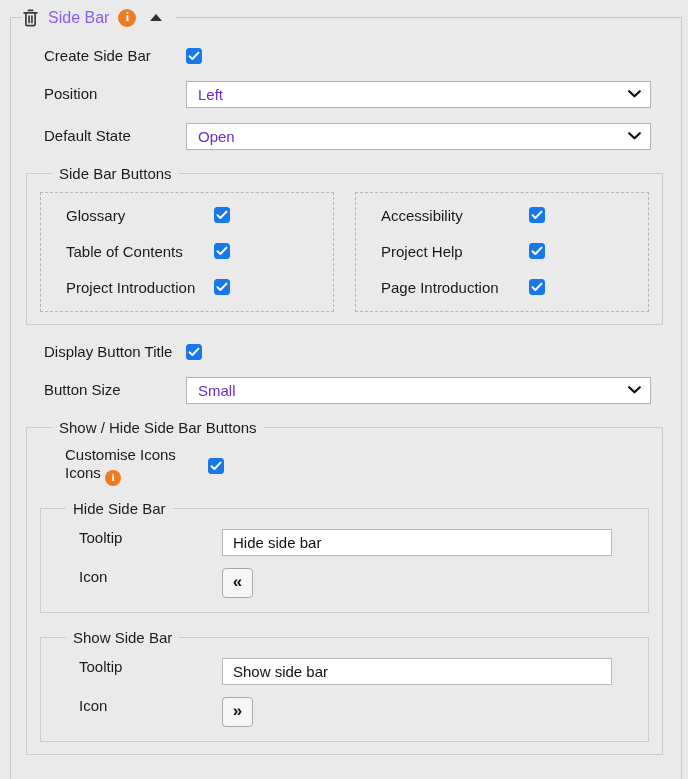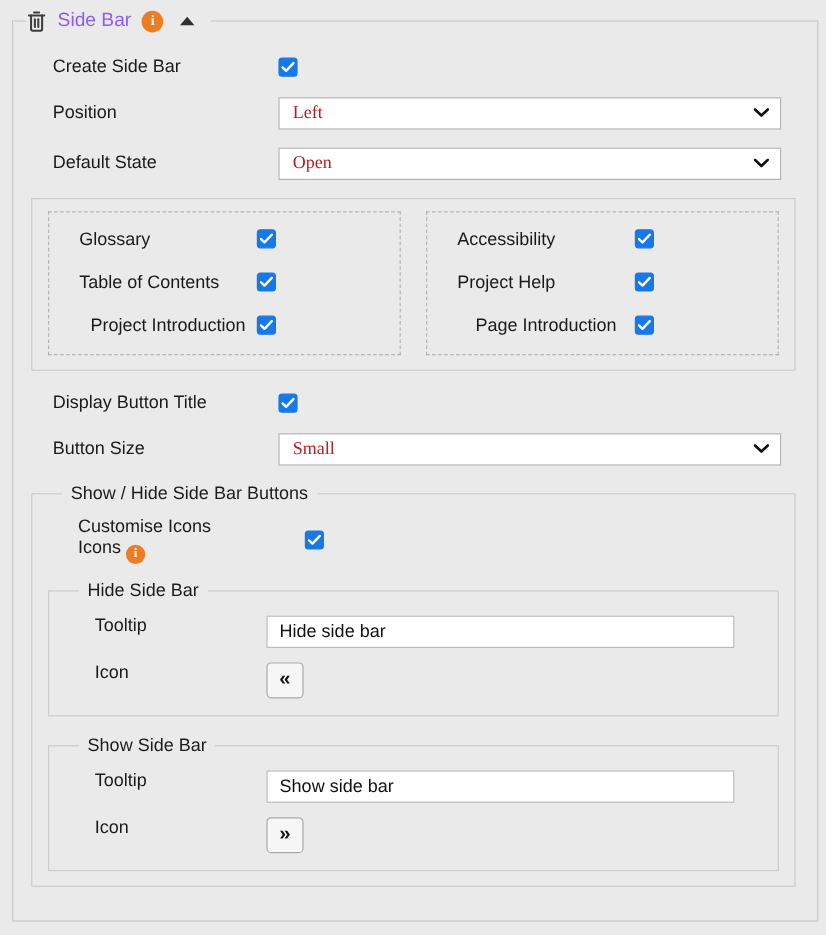--- a/index.html
+++ b/index.html
@@ -37,41 +37,41 @@
   .info-badge::before { content: "i"; }
   .info-badge.small { width: 16px; height: 16px; font-size: 11px; }
   .caret-up {
     width: 0; height: 0; margin-left: 5px;
     border-left: 6px solid transparent;
     border-right: 6px solid transparent;
     border-bottom: 7px solid #2f2f2f;
   }
 
   
-  .row { display: flex; align-items: center; padding: 0 12px 0 18px; margin-bottom: 15px; gap: 46px; }
+  .row { display: flex; align-items: center; padding: 0 12px 0 18px; margin-bottom: 15px; }
   .row .label { width: 142px; flex-shrink: 0; font-size: 15px; line-height: 1.25; }
 
   
   .checkbox {
     width: 16px; height: 16px; border-radius: 3px;
     background: #fff; border: 1px solid #9a9a9a;
     display: inline-flex; align-items: center; justify-content: center;
     flex-shrink: 0; cursor: pointer;
   }
   .checkbox svg { visibility: hidden; }
   .checkbox.checked { background: #1778e9; border-color: #1778e9; }
   .checkbox.checked svg { visibility: visible; }
 
   
   .select-wrap { position: relative; flex: 1; }
   select {
     width: 100%; height: 27px;
     appearance: none; -webkit-appearance: none;
     background: #fff; border: 1px solid #b3b3b3; border-radius: 0;
-    font-family: Liberation Serif, serif; font-size: 15px; color: #b91c1c;
+    font-family: Liberation Sans, sans-serif; font-size: 15px; color: #6d28d9;
     padding: 0 28px 0 11px;
   }
   .select-chevron {
     position: absolute; right: 10px; top: 50%; transform: translateY(-50%);
     pointer-events: none; display: inline-flex;
   }
 
   
   fieldset.group {
     border: 1px solid #ccc;
@@ -83,21 +83,21 @@
     margin-left: 12px; padding: 0 7px;
   }
 
   
   .columns { display: flex; gap: 21px; }
   .col {
     flex: 1; border: 1px dashed #b5b5b5;
     padding: 14px 0 15px 25px;
   }
   .col-row { display: flex; align-items: center; margin-bottom: 19px; }
-  .col-row:last-child { margin-bottom: 0; text-align: center; }
+  .col-row:last-child { margin-bottom: 0; }
   .col-row .label { width: 148px; flex-shrink: 0; font-size: 15px; }
 
   
   .row.wrap-label { align-items: center; padding-left: 25px; margin-bottom: 14px; }
   .row.wrap-label .label { width: 143px; }
 
   fieldset.sub {
     border: 1px solid #ccc;
     margin: 6px 0 16px 0;
     padding: 12px 13px 14px 13px;
@@ -172,20 +172,21 @@
       </select>
       <span class="select-chevron">
         <svg width="13" height="8" viewBox="0 0 13 8">
             <polyline points="1.2,1.2 6.5,6.3 11.8,1.2" fill="none" stroke="#111" stroke-width="2.2" stroke-linecap="round" stroke-linejoin="round"></polyline>
           </svg>
       </span>
     </span>
   </div>
 
   <fieldset class="group">
+    <legend>Side Bar Buttons</legend>
     <div class="columns">
       <div class="col">
         <div class="col-row">
           <span class="label">Glossary</span>
           <span class="checkbox checked">
             <svg width="12" height="10" viewBox="0 0 12 10">
                 <path d="M1.5 5.2 L4.4 8 L10.5 1.6" fill="none" stroke="#fff" stroke-width="2" stroke-linecap="round" stroke-linejoin="round"></path>
               </svg>
           </span>
         </div>

